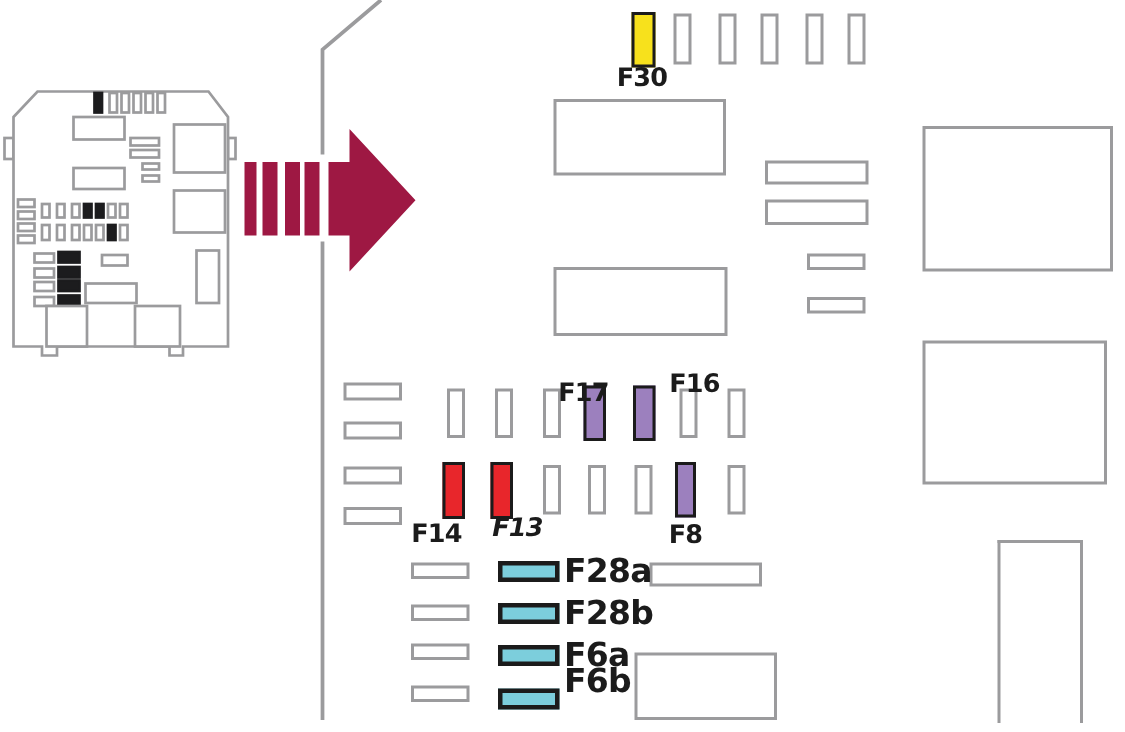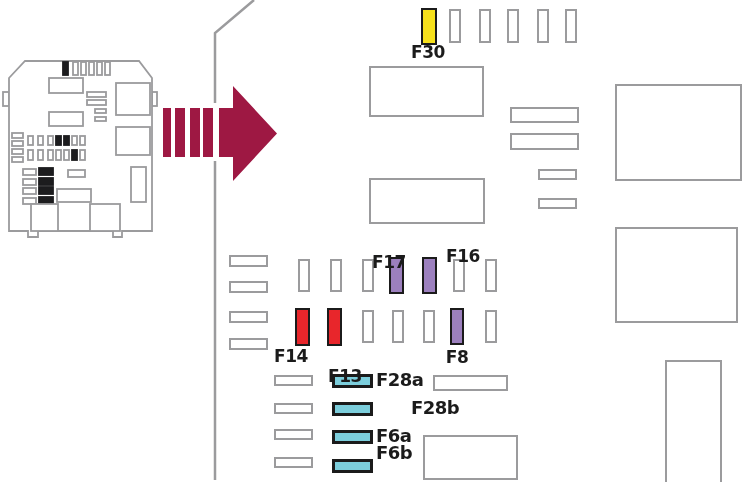--- a/index.html
+++ b/index.html
@@ -21,21 +21,21 @@
   .fz.c-yellow{background:var(--yellow);}
   .fz.c-purple{background:var(--purple);}
   .fz.c-red{background:var(--red);}
   .fz.c-cyan{background:var(--cyan);}
   
   .flabel{
     position:absolute;color:var(--ink);font-weight:bold;font-size:17px;line-height:1;
     letter-spacing:-0.5px;white-space:nowrap;
   }
   .flabel.ctr{transform:translateX(-50%);}
-  .flabel.big{font-size:18px;}
+  .flabel.big{font-size:22px;}
   svg{display:block;}
 </style>
 </head>
 <body>
 
 <div class="stage">
 
   <svg class="abs" style="left:0;top:0;" width="750" height="488" viewBox="0 0 750 488">
     <g>
       <polyline points="254,0 215,33 215,480" fill="none" stroke="#9b9b9d" stroke-width="2.5"></polyline>
@@ -154,20 +154,20 @@
 
   <div class="fz h-col c-cyan" style="left:332px;top:374px;"></div>
   <div class="fz h-col c-cyan" style="left:332px;top:402px;"></div>
   <div class="fz h-col c-cyan" style="left:332px;top:430px;"></div>
   <div class="fz h-col c-cyan" style="left:332px;top:459px;"></div>
 
   <div class="flabel ctr" style="left:428px;top:44px;">F30</div>
   <div class="flabel ctr" style="left:389px;top:254px;">F17</div>
   <div class="flabel ctr" style="left:439px;top:248px;margin-left:24px;">F16</div>
   <div class="flabel ctr" style="left:291px;top:348px;">F14</div>
-  <div class="flabel ctr" style="left:345px;top:368px;">F13</div>
+  <div class="flabel ctr" style="left:345px;top:344px;font-style:italic;">F13</div>
   <div class="flabel ctr" style="left:457px;top:349px;">F8</div>
   <div class="flabel big" style="left:376px;top:371px;">F28a</div>
-  <div class="flabel big" style="left:376px;top:399px;margin-left:35px;">F28b</div>
+  <div class="flabel big" style="left:376px;top:399px;">F28b</div>
   <div class="flabel big" style="left:376px;top:427px;">F6a</div>
   <div class="flabel big" style="left:376px;top:444px;">F6b</div>
 
 </div>
 
 </body></html>

